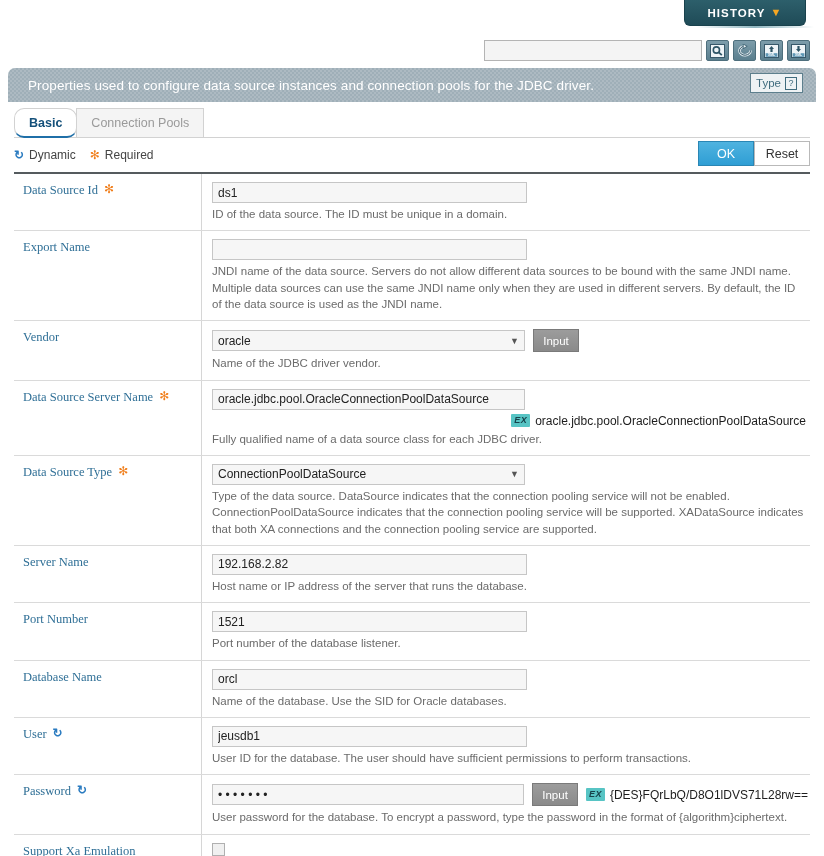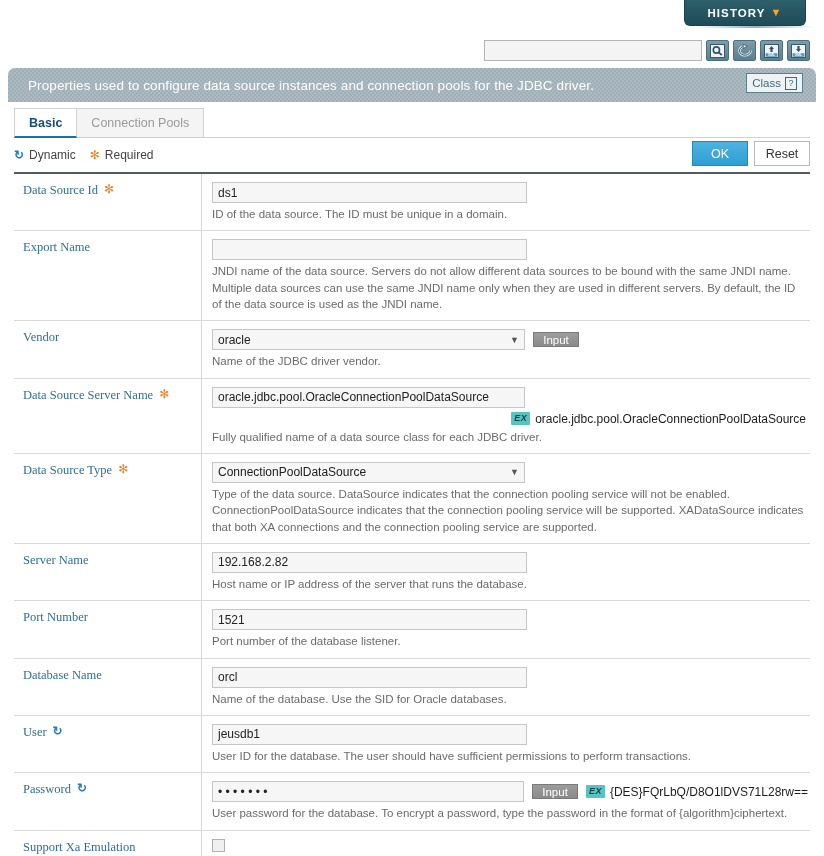--- a/index.html
+++ b/index.html
@@ -166,20 +166,21 @@
     cursor: pointer;
     position: relative;
     z-index: 1;
   }
   .tab.active {
     background: #ffffff;
     color: #14507a;
     font-weight: bold;
     border-bottom: 2px solid #1f6fa8;
     z-index: 2;
+    border-radius: 10px;
   }
 
   
   .legendrow {
     position: relative;
     margin: 0 14px;
     height: 34px;
     display: flex;
     align-items: center;
     gap: 14px;
@@ -187,21 +188,21 @@
   .legend-item {
     display: flex; align-items: center; gap: 5px;
     font-size: 12px; color: #444;
   }
   .ico-dyn { color: #2a7bc0; font-size: 12px; font-weight: bold; line-height:1; }
   .ico-req { color: #f07e1b; font-size: 12px; line-height:1; }
 
   .action-btns {
     position: absolute;
     right: 0; top: 3px;
-    display: flex; gap: 6px;
+    display: flex; 
   }
   .btn-ok {
     width: 56px; height: 25px;
     background: linear-gradient(#4fb3e0, #2f9ed4);
     border: 1px solid #2a86b4;
     color: #ffffff;
     font-size: 12.5px;
     display: flex; align-items: center; justify-content: center;
     cursor: pointer;
   }
@@ -274,21 +275,21 @@
     color: #222;
     padding: 0 5px;
     display: flex;
     align-items: center;
     justify-content: space-between;
     cursor: pointer;
     gap: 40px;
   }
   .selin .caret { font-size: 9px; color: #555; }
   .btn-input {
-    height: 15px;
+    height: 23px;
     min-width: 46px;
     background: linear-gradient(#9c9c9c,#8a8a8a);
     border: 1px solid #7a7a7a;
     color: #ffffff;
     font-size: 11.5px;
     display: flex; align-items: center; justify-content: center;
     padding: 0 7px;
     cursor: pointer;
   }
   .desc {
@@ -392,21 +393,21 @@
           <text x="7.5" y="12.1" font-size="3.4" fill="#ffffff" text-anchor="middle" font-family="Liberation Sans, sans-serif" font-weight="bold">XML</text>
         </svg>
       </span>
     </div>
   </div>
 </div>
 
 <div class="banner">
   <div class="banner-text">Properties used to configure data source instances and connection pools for the JDBC driver.</div>
   <div class="help-btn">
-    <span>Class</span>
+    <span>Type</span>
     <span class="qbox">?</span>
   </div>
 </div>
 
 <div class="tabstrip">
   <div class="tab active">Basic</div>
   <div class="tab">Connection Pools</div>
 </div>
 
 <div class="legendrow">

